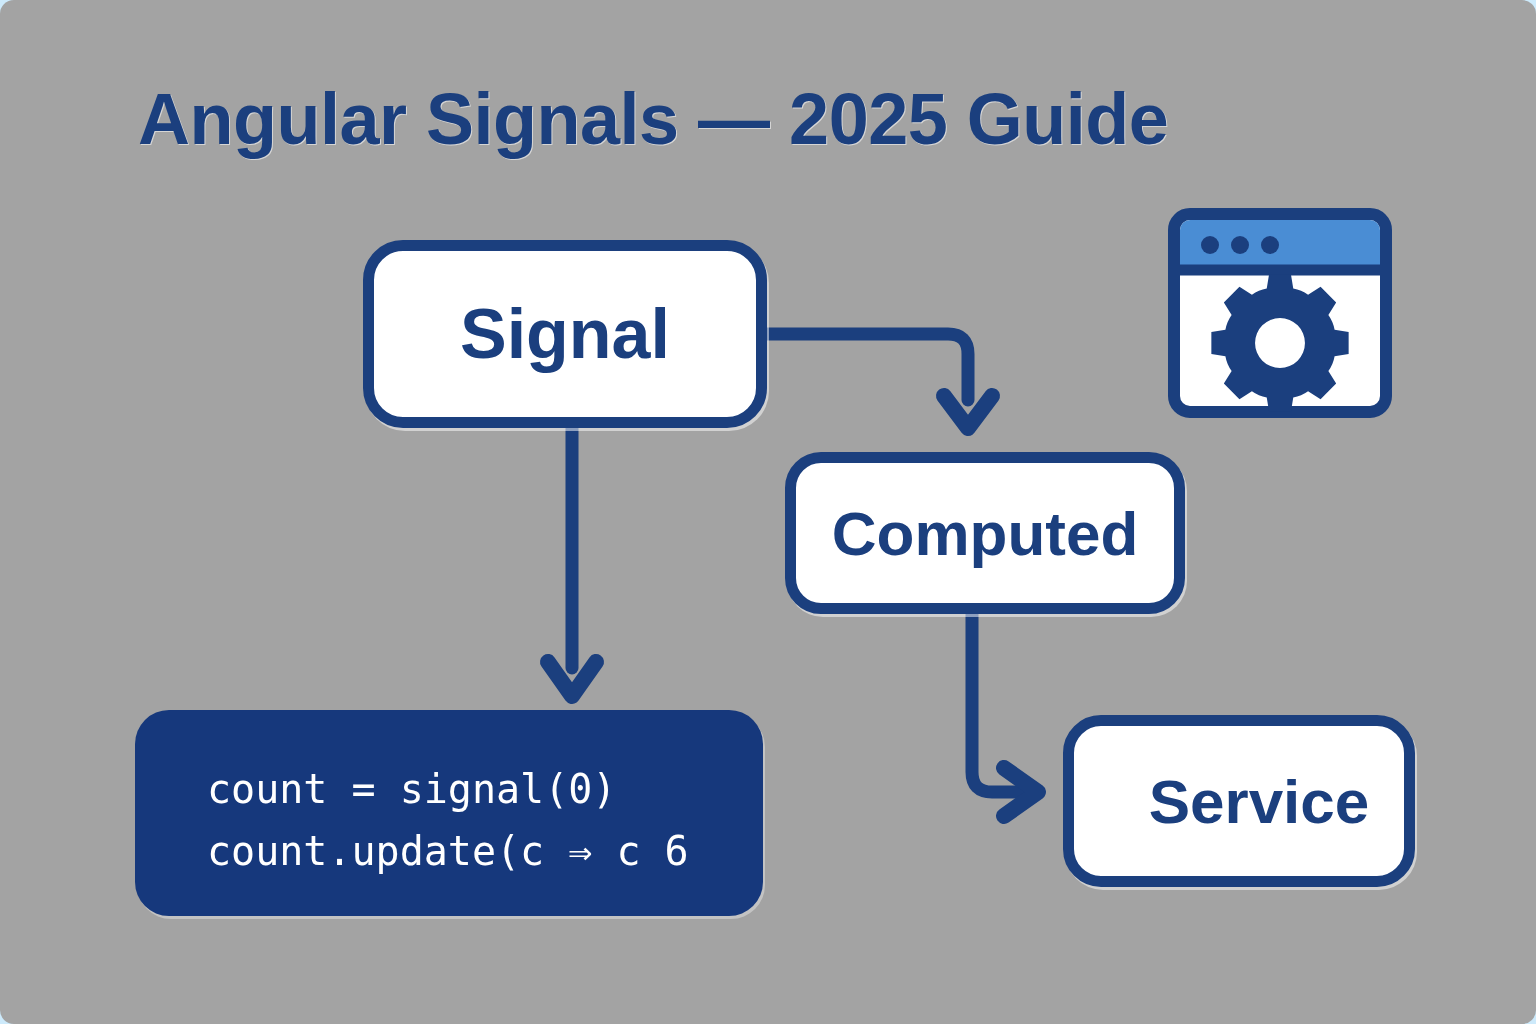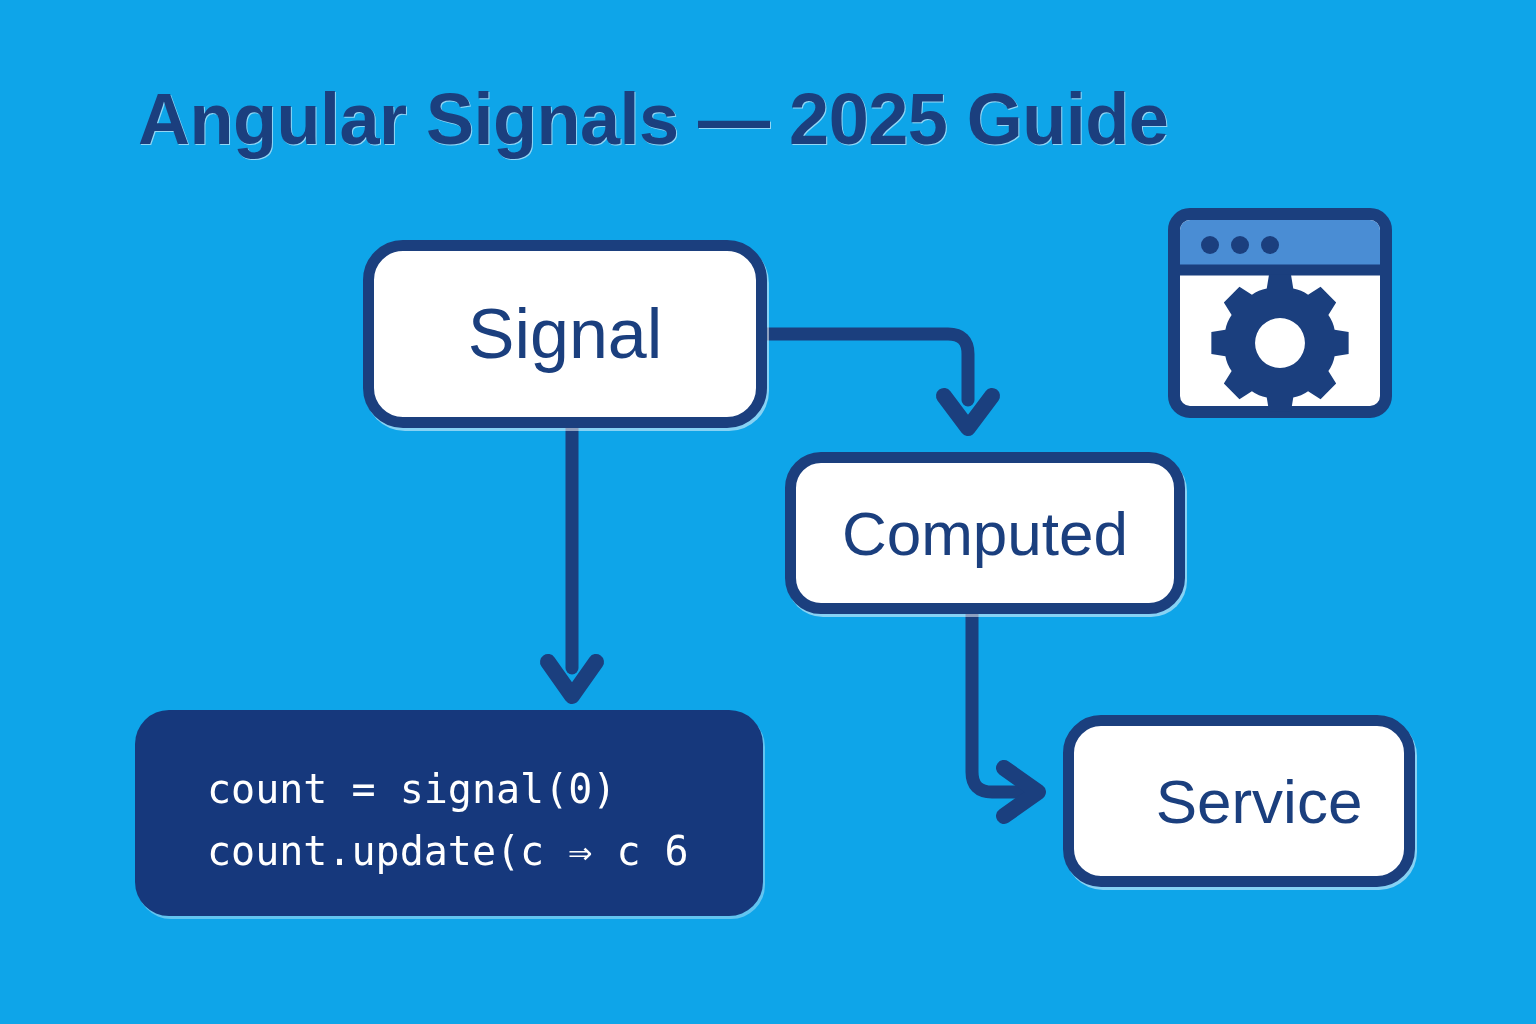--- a/index.html
+++ b/index.html
@@ -10,21 +10,22 @@
     width: 1536px;
     height: 1024px;
     background: #cdeafb;
     font-family: "Liberation Sans", sans-serif;
     overflow: hidden;
   }
   #canvas {
     position: relative;
     width: 1536px;
     height: 1024px;
-    background: #0ea5e9;
+    background: #a3a3a3;
+    border-radius: 14px;
   }
   .title {
     position: absolute;
     left: 138px;
     top: 78px;
     font-size: 72px;
     font-weight: bold;
     color: #1b3f7e;
     letter-spacing: -0.5px;
     white-space: nowrap;
@@ -33,21 +34,21 @@
   .node {
     position: absolute;
     background: #ffffff;
     border: 11px solid #1b3f7e;
     border-radius: 40px;
     box-sizing: border-box;
     display: flex;
     align-items: center;
     justify-content: center;
     color: #1b3f7e;
-    font-weight: normal;
+    font-weight: bold;
     box-shadow: 2px 3px 0 rgba(255,255,255,0.5);
   }
   #node-signal {
     left: 363px;
     top: 240px;
     width: 404px;
     height: 188px;
     font-size: 70px;
   }
   #node-computed {

